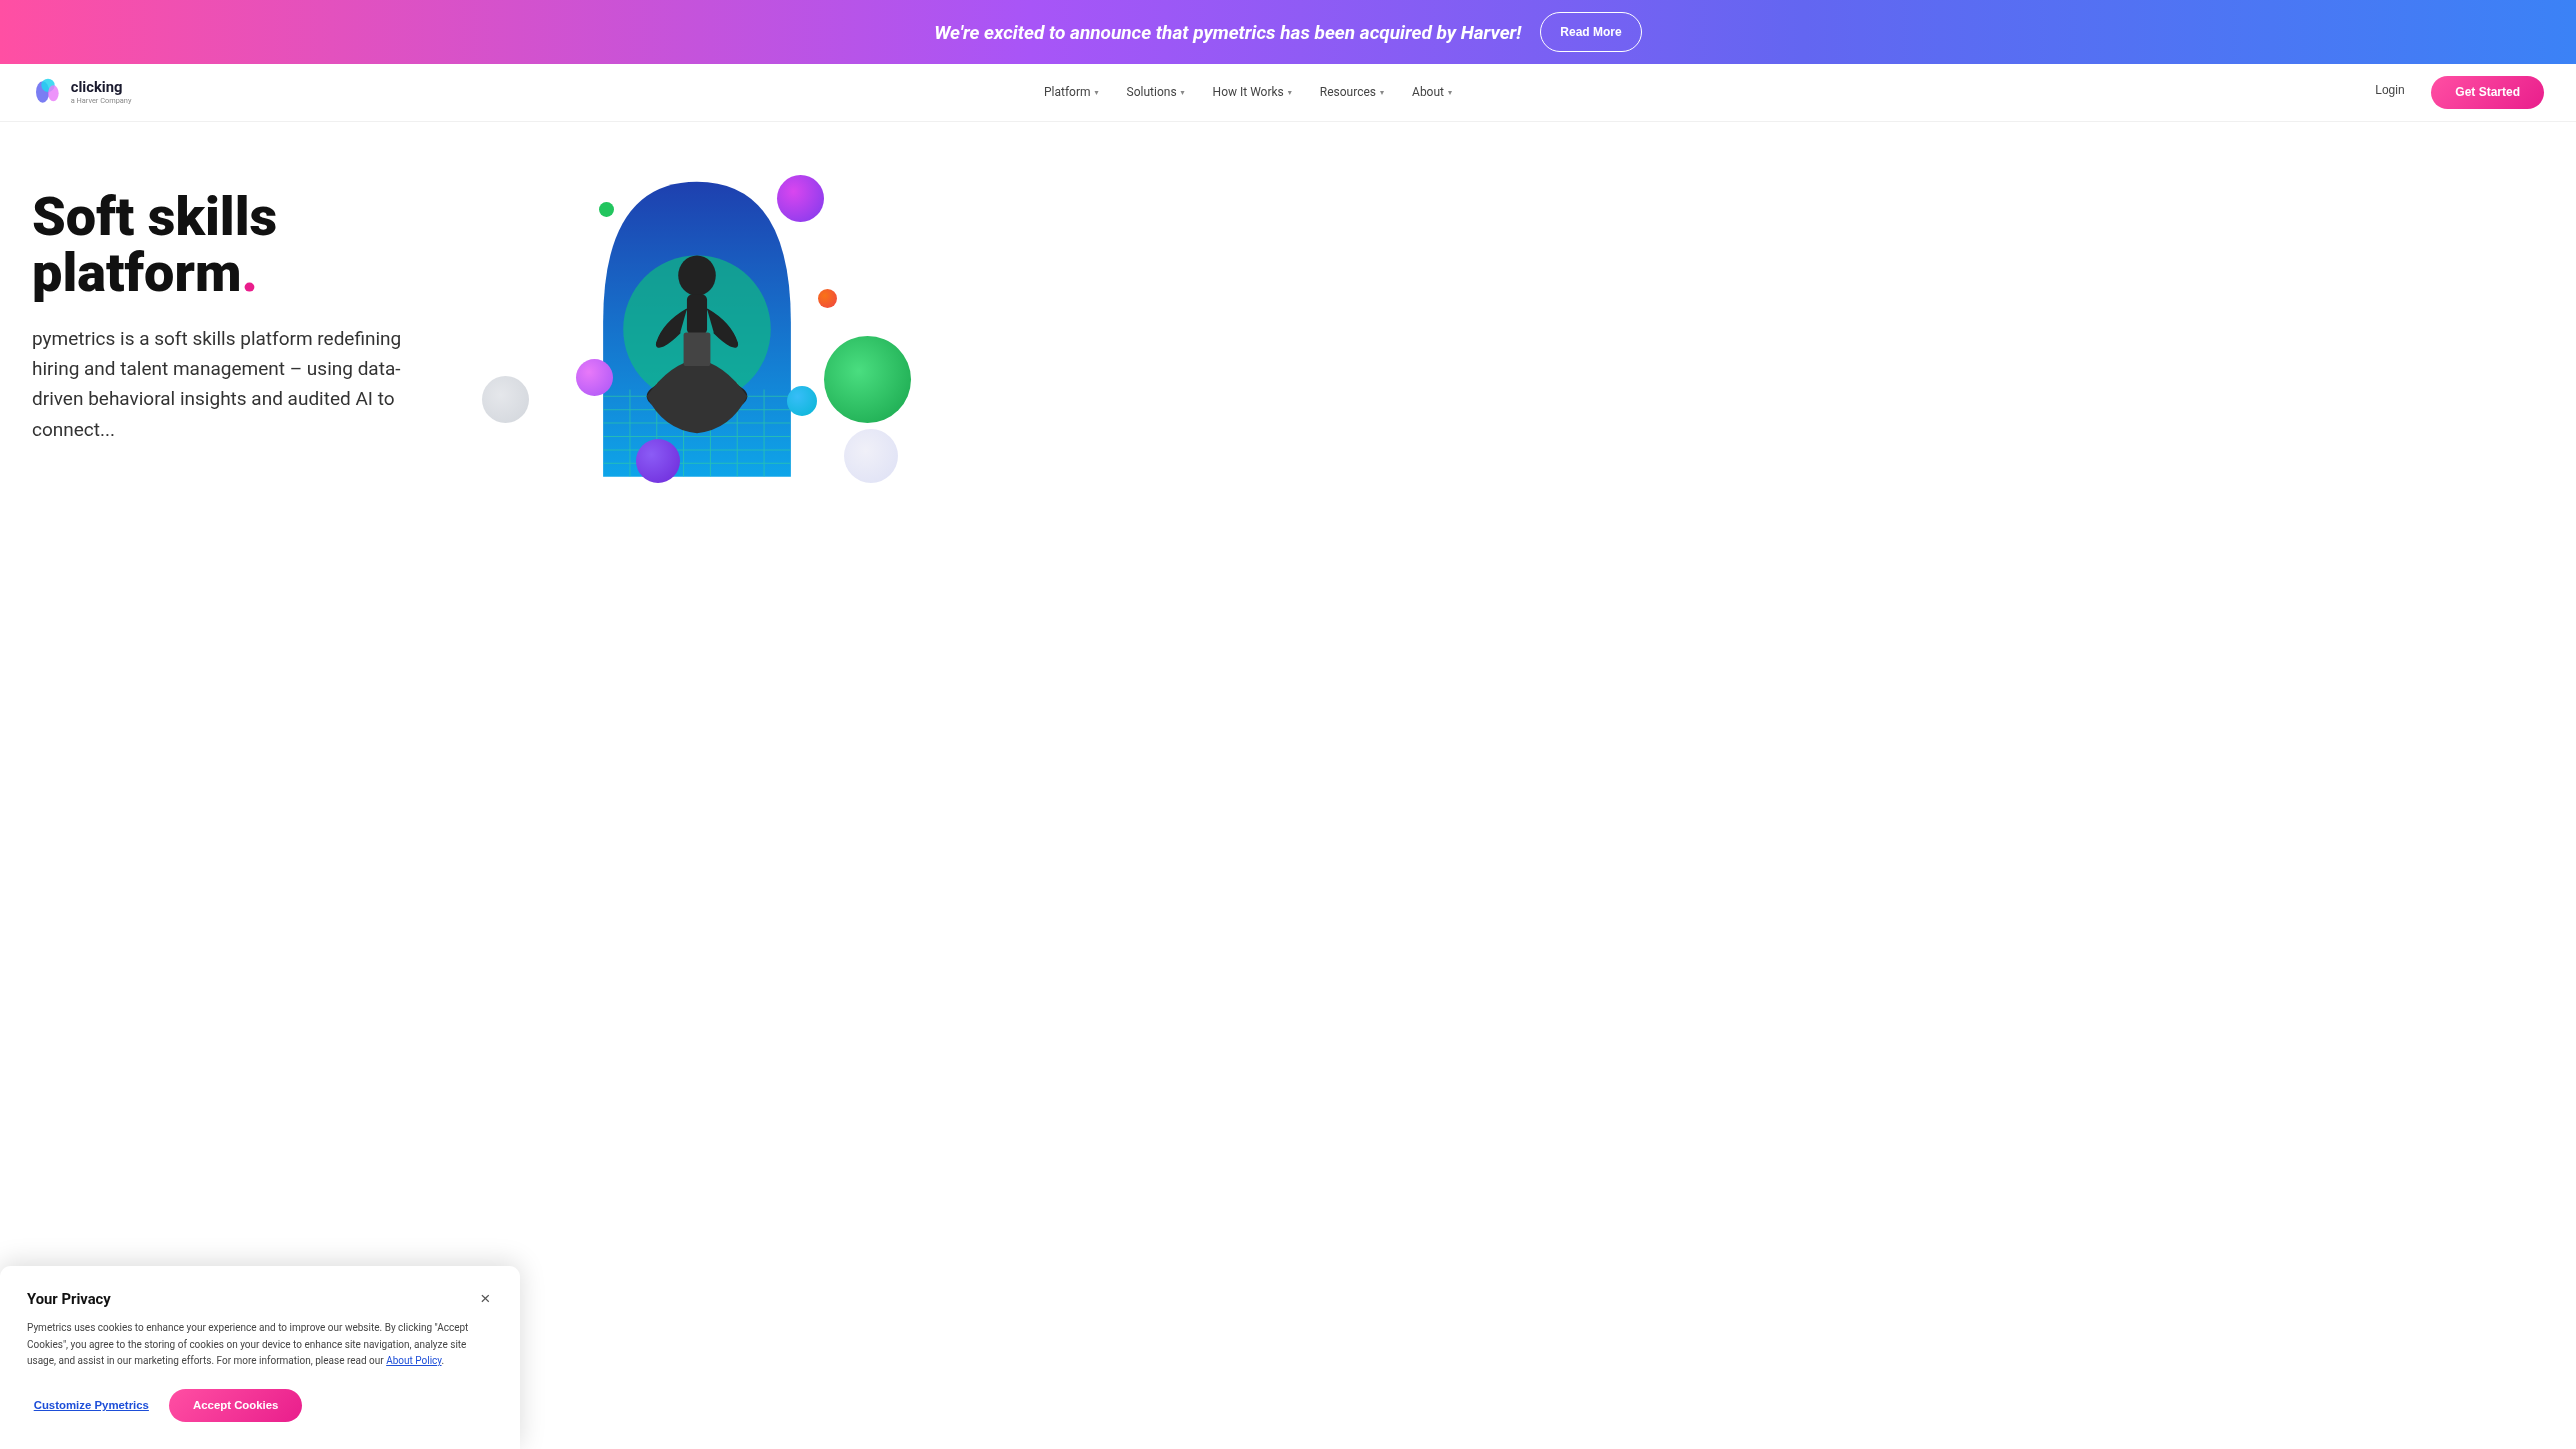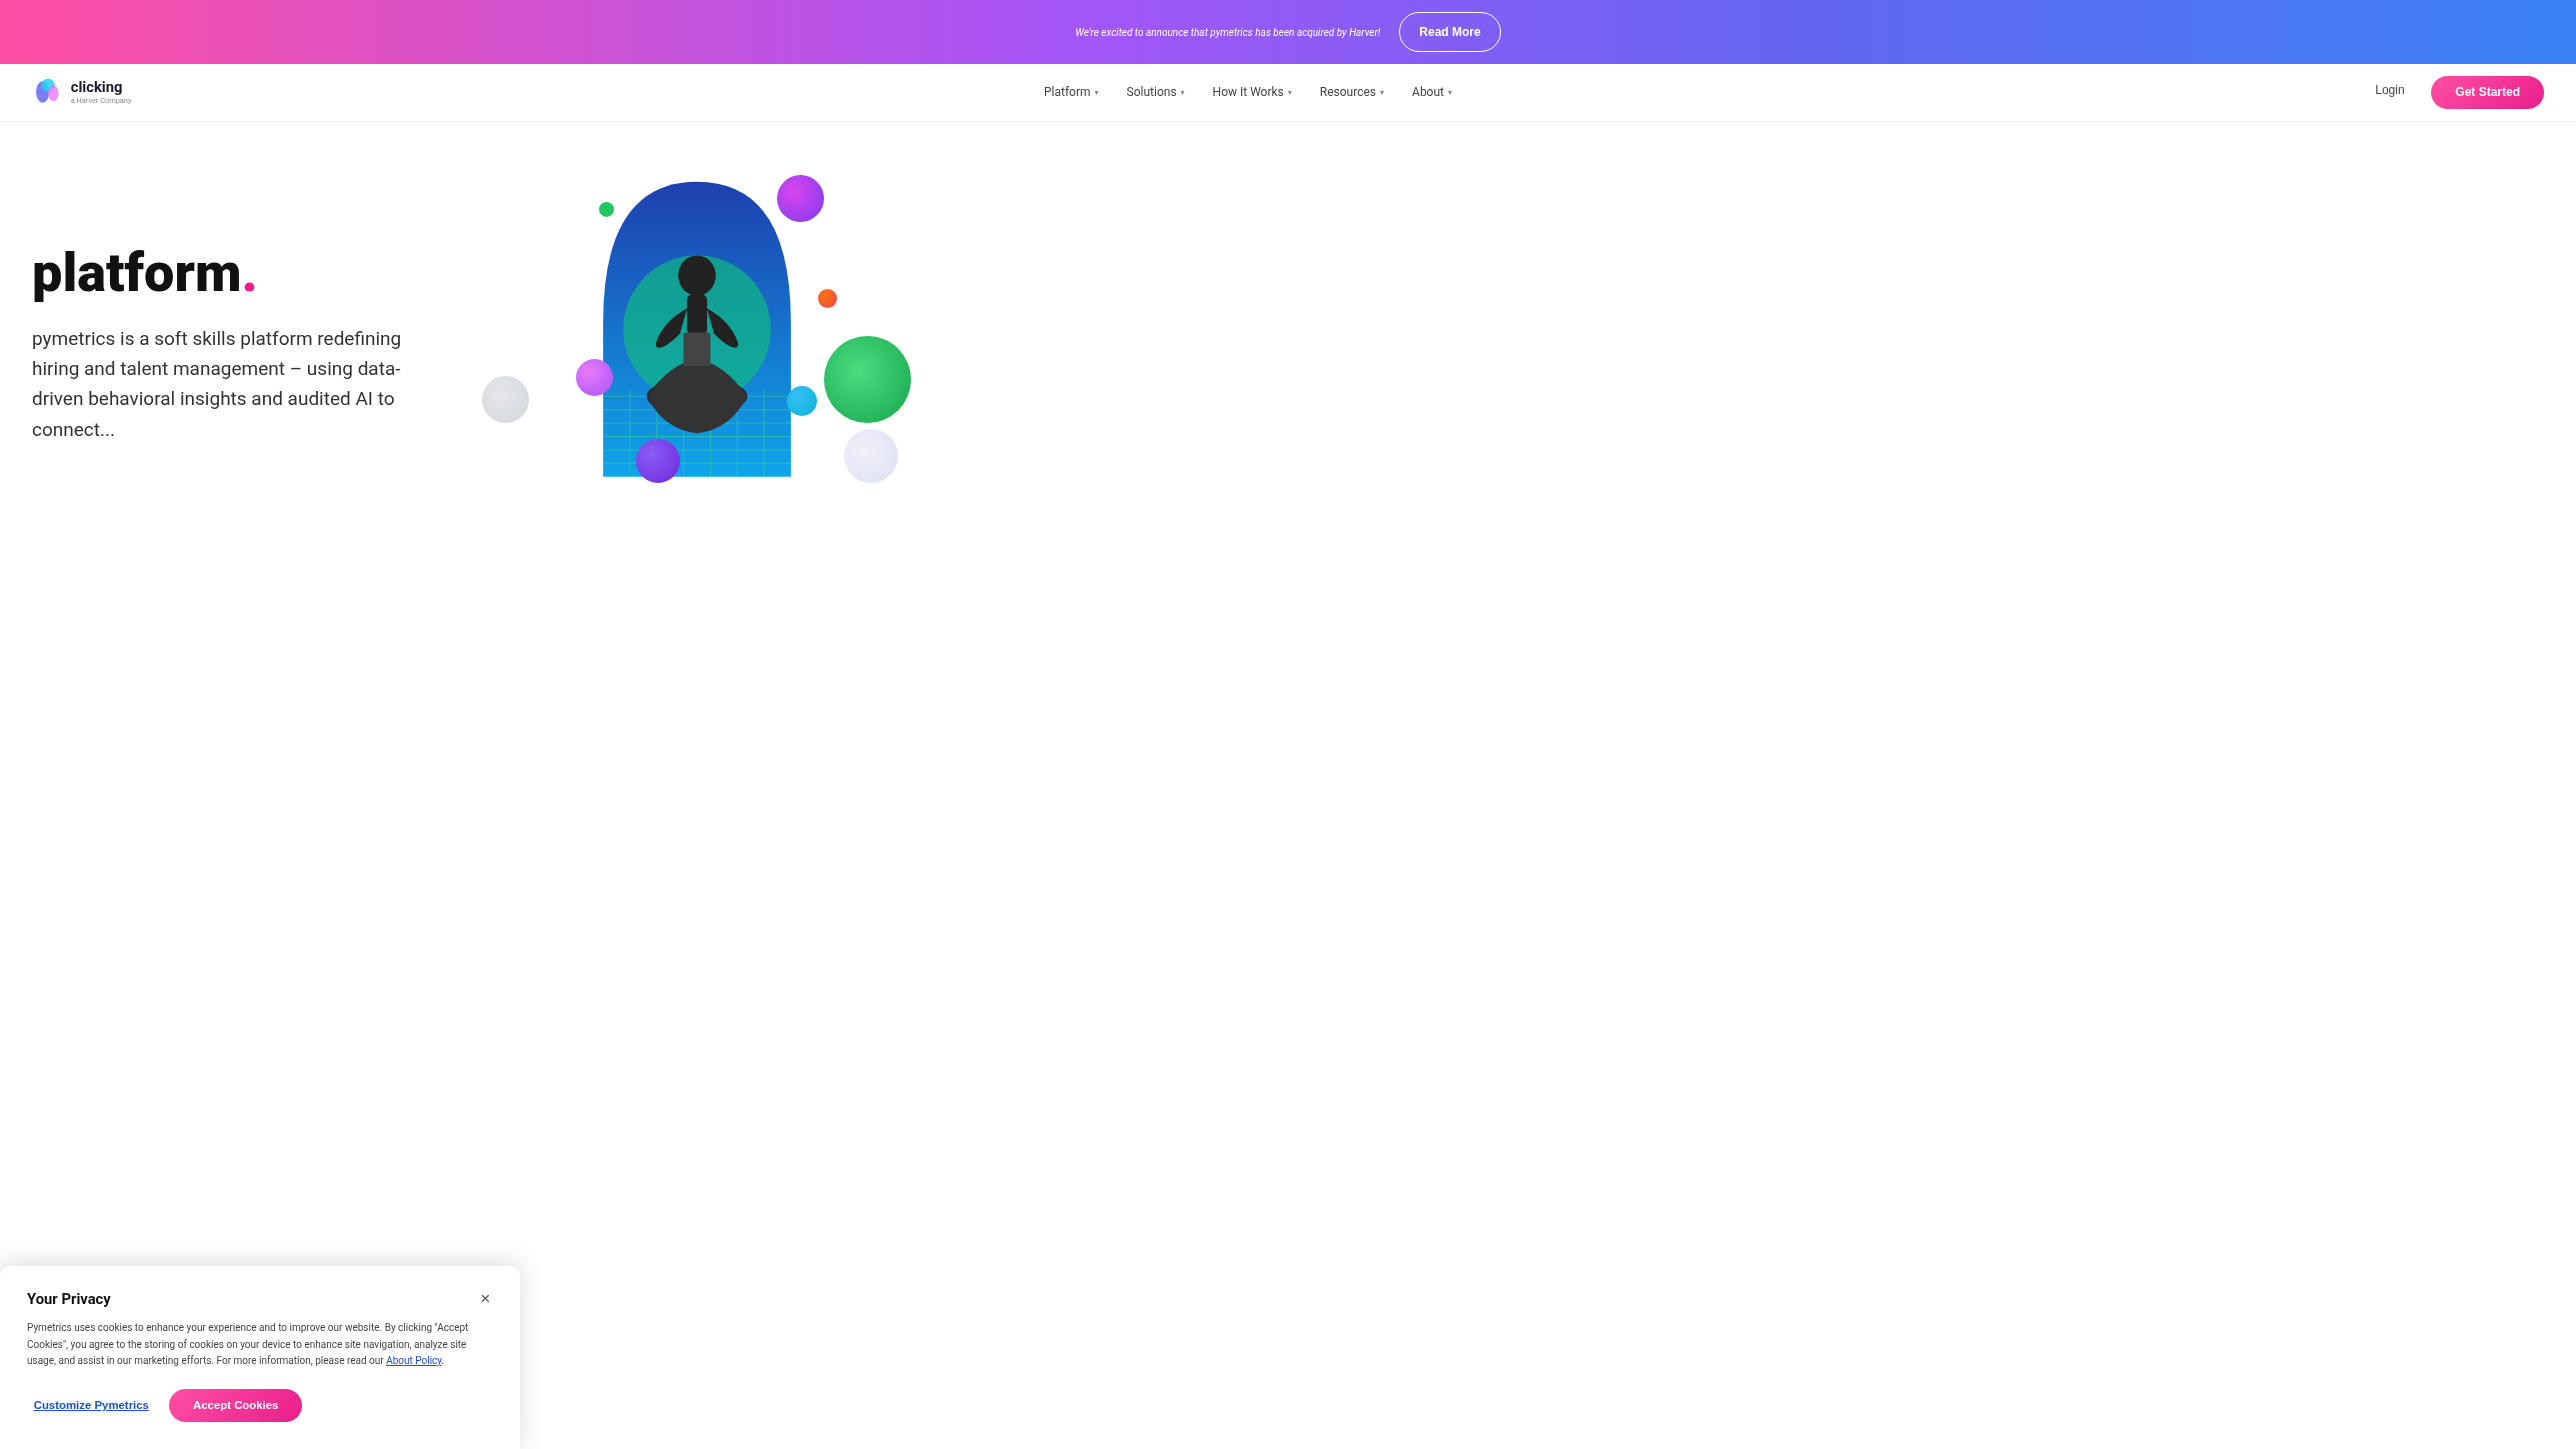--- a/index.html
+++ b/index.html
@@ -13,22 +13,22 @@
     #announcement-banner {
       background: linear-gradient(90deg, #ff4fa3 0%, #a855f7 40%, #6366f1 70%, #3b82f6 100%);
       padding: 12px 27px;
       display: flex;
       align-items: center;
       justify-content: center;
       gap: 19px;
     }
     #announcement-banner span {
       color: #fff;
-      font-size: 10px;
-      font-weight: 400;
+      font-size: 19px;
+      font-weight: 700;
       font-style: italic;
     }
     #read-more-btn {
       border: 1.3px solid #fff;
       border-radius: 34px;
       background: transparent;
       color: #fff;
       font-size: 12px;
       font-weight: 600;
       padding: 12px 19px;
@@ -341,21 +341,21 @@
 
   <div id="nav-right">
     <button id="login-btn">Login</button>
     <button id="get-started-btn">Get Started</button>
   </div>
 </nav>
 
 <section id="hero">
   <div id="hero-content">
     <h1 id="hero-title">
-      <br>
+      <span>Soft skills</span><br>
       <span>platform</span><span class="dot">.</span>
     </h1>
     <p id="hero-subtitle">pymetrics is a soft skills platform redefining hiring and talent management – using data-driven behavioral insights and audited AI to connect...</p>
   </div>
 
   <div id="hero-illustration">
 
     <svg class="arch-svg" viewBox="0 0 340 460" fill="none" xmlns="http://www.w3.org/2000/svg">
       <defs>
         <linearGradient id="archGrad" x1="0" y1="0" x2="0" y2="1">

